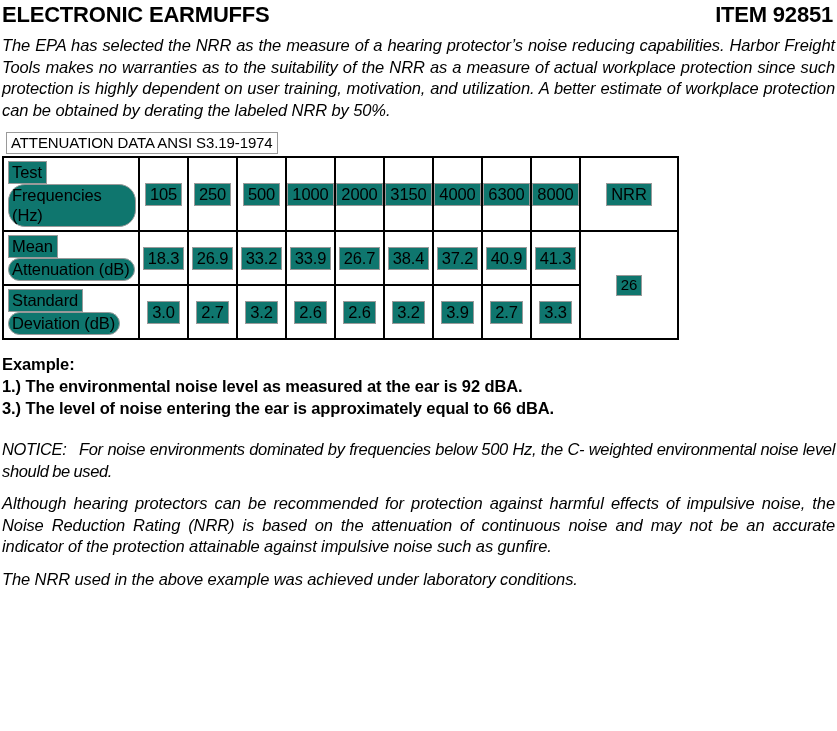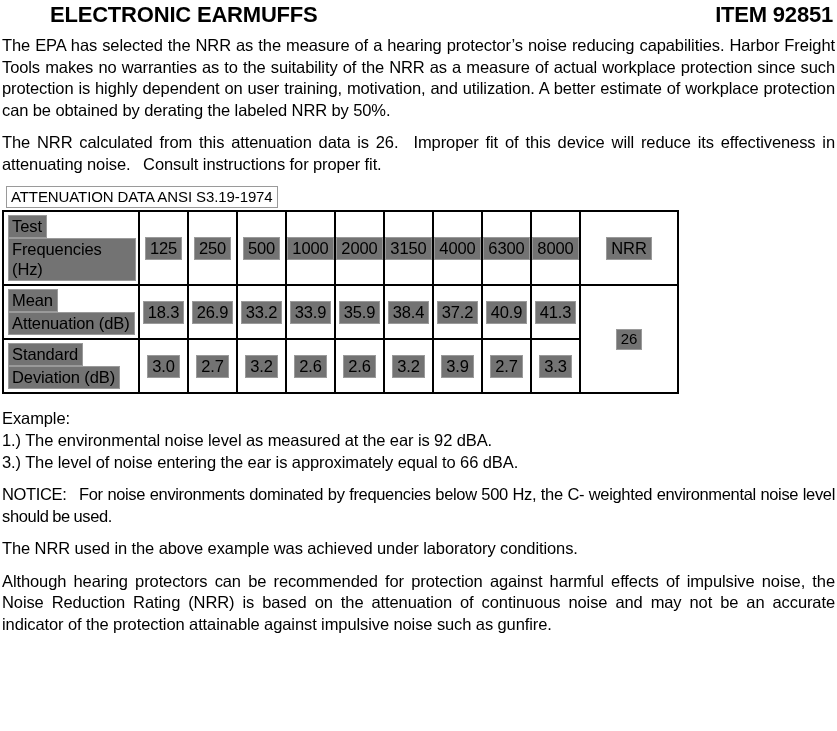--- a/index.html
+++ b/index.html
@@ -30,38 +30,38 @@
     align-items: baseline;
     justify-content: space-between;
     padding: 1px 2px 0 2px;
     margin-bottom: 6px;
   }
   .doc-title {
     font-size: 22px;
     font-weight: bold;
     letter-spacing: -0.2px;
     line-height: 28px;
-    margin-left: 48px;
   }
   .doc-item {
     font-size: 22px;
     font-weight: bold;
     letter-spacing: -0.2px;
     line-height: 28px;
     padding-right: 2px;
   }
 
   
   .para {
     font-size: 16.5px;
     line-height: 21.5px;
     text-align: justify;
     padding: 0 2px 0 2px;
     margin: 0 0 11px 0;
     letter-spacing: -0.1px;
+    font-style: italic;
   }
   .para.left {
     text-align: left;
   }
   .para.condensed {
     letter-spacing: -0.35px;
     word-spacing: -0.6px;
   }
 
   
@@ -105,100 +105,101 @@
   table.atten td.nrrcell {
     width: 96px;
   }
   .boxed {
     display: inline-block;
     border: 1px solid #9a9a9a;
     padding: 0px 4px 1px 4px;
     font-size: 16.5px;
     line-height: 20px;
     letter-spacing: -0.1px;
-    background: #737373;
+    background: #0f766e;
   }
   .boxed.label-line {
     display: block;
     width: fit-content;
     padding: 0px 4px 1px 3px;
     margin: 0;
   }
   .boxed.label-line + .boxed.label-line {
     margin-top: 0px;
+    border-radius: 17px;
   }
   .nrr-value {
     font-size: 15px;
     line-height: 18px;
     padding: 0px 4px 1px 4px;
     text-align: right;
   }
 
   
   .example-block {
     margin-top: 13px;
+    font-weight: bold;
   }
   .example-block div {
     font-size: 16.5px;
     line-height: 22px;
     padding: 0 2px;
     letter-spacing: -0.1px;
     white-space: nowrap;
   }
   .notice-block {
-    margin-top: 11px;
+    margin-top: 20px;
   }
 </style>
 </head>
 <body>
 
 <div class="page">
 
   <div class="doc-header">
     <div class="doc-title">ELECTRONIC EARMUFFS</div>
     <div class="doc-item">ITEM 92851</div>
   </div>
 
   <p class="para">The EPA has selected the NRR as the measure of a hearing protector’s noise reducing capabilities. Harbor Freight Tools makes no warranties as to the suitability of the NRR as a measure of actual workplace protection since such protection is highly dependent on user training, motivation, and utilization. A better estimate of workplace protection can be obtained by derating the labeled NRR by 50%.</p>
 
-  <p class="para">The NRR calculated from this attenuation data is 26.  Improper fit of this device will reduce its effectiveness in attenuating noise.  Consult instructions for proper fit.</p>
 
 
   <div class="table-wrap">
     <div class="table-caption">ATTENUATION DATA ANSI S3.19-1974</div>
 
     <table class="atten">
       <tbody>
         <tr>
           <td class="rowlabel">
             <span class="boxed label-line">Test</span>
             <span class="boxed label-line">Frequencies (Hz)</span>
           </td>
-          <td class="datacell"><span class="boxed">125</span></td>
+          <td class="datacell"><span class="boxed">105</span></td>
           <td class="datacell"><span class="boxed">250</span></td>
           <td class="datacell"><span class="boxed">500</span></td>
           <td class="datacell"><span class="boxed">1000</span></td>
           <td class="datacell"><span class="boxed">2000</span></td>
           <td class="datacell"><span class="boxed">3150</span></td>
           <td class="datacell"><span class="boxed">4000</span></td>
           <td class="datacell"><span class="boxed">6300</span></td>
           <td class="datacell"><span class="boxed">8000</span></td>
           <td class="nrrcell"><span class="boxed">NRR</span></td>
         </tr>
 
         <tr>
           <td class="rowlabel">
             <span class="boxed label-line">Mean</span>
             <span class="boxed label-line">Attenuation (dB)</span>
           </td>
           <td class="datacell"><span class="boxed">18.3</span></td>
           <td class="datacell"><span class="boxed">26.9</span></td>
           <td class="datacell"><span class="boxed">33.2</span></td>
           <td class="datacell"><span class="boxed">33.9</span></td>
-          <td class="datacell"><span class="boxed">35.9</span></td>
+          <td class="datacell"><span class="boxed">26.7</span></td>
           <td class="datacell"><span class="boxed">38.4</span></td>
           <td class="datacell"><span class="boxed">37.2</span></td>
           <td class="datacell"><span class="boxed">40.9</span></td>
           <td class="datacell"><span class="boxed">41.3</span></td>
           <td class="nrrcell" rowspan="2"><span class="boxed nrr-value">26</span></td>
         </tr>
 
         <tr>
           <td class="rowlabel">
             <span class="boxed label-line">Standard</span>
@@ -219,17 +220,17 @@
   </div>
 
   <div class="example-block">
     <div>Example:</div>
     <div>1.) The environmental noise level as measured at the ear is 92 dBA.</div>
     <div>3.) The level of noise entering the ear is approximately equal to 66 dBA.</div>
   </div>
 
   <p class="para condensed notice-block">NOTICE:  For noise environments dominated by frequencies below 500 Hz, the C- weighted environmental noise level should be used.</p>
 
+  <p class="para">Although hearing protectors can be recommended for protection against harmful effects of impulsive noise, the Noise Reduction Rating (NRR) is based on the attenuation of continuous noise and may not be an accurate indicator of the protection attainable against impulsive noise such as gunfire.</p>
+
   <p class="para left">The NRR used in the above example was achieved under laboratory conditions.</p>
 
-  <p class="para">Although hearing protectors can be recommended for protection against harmful effects of impulsive noise, the Noise Reduction Rating (NRR) is based on the attenuation of continuous noise and may not be an accurate indicator of the protection attainable against impulsive noise such as gunfire.</p>
-
 </div>
 
 </body></html>

